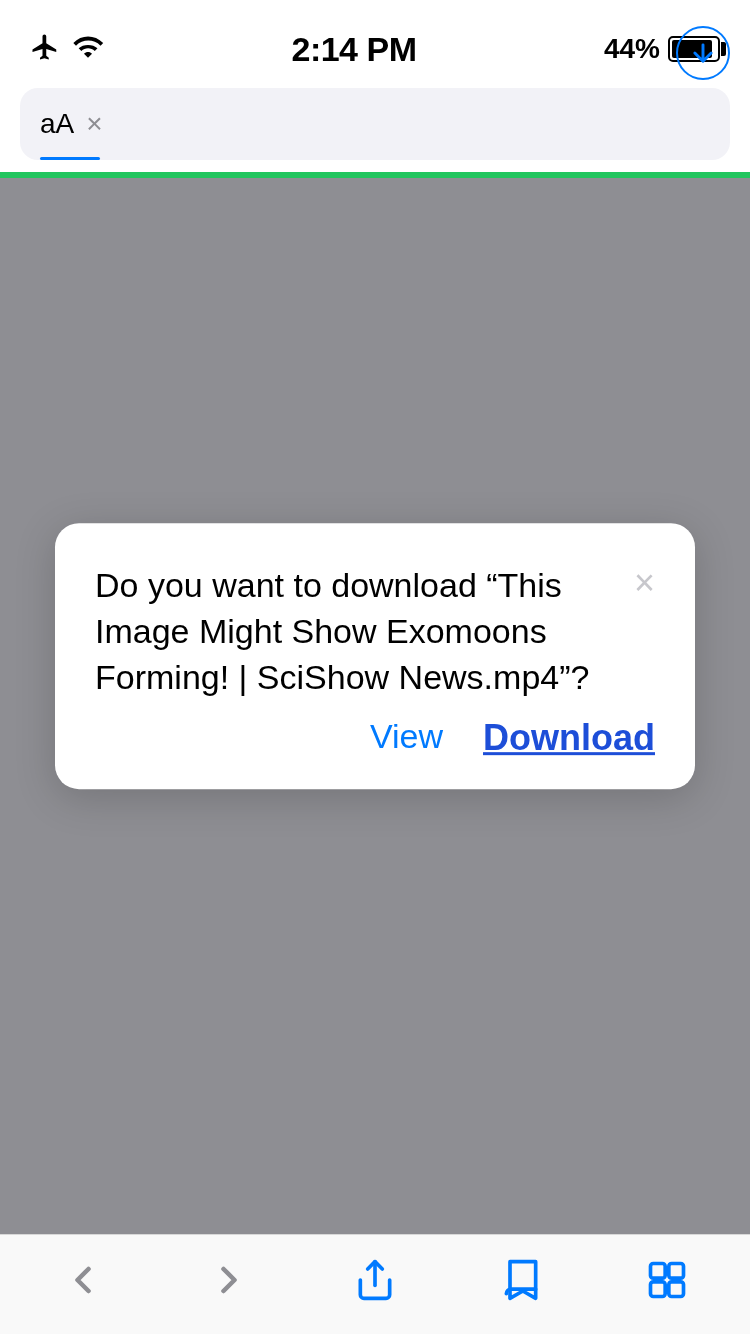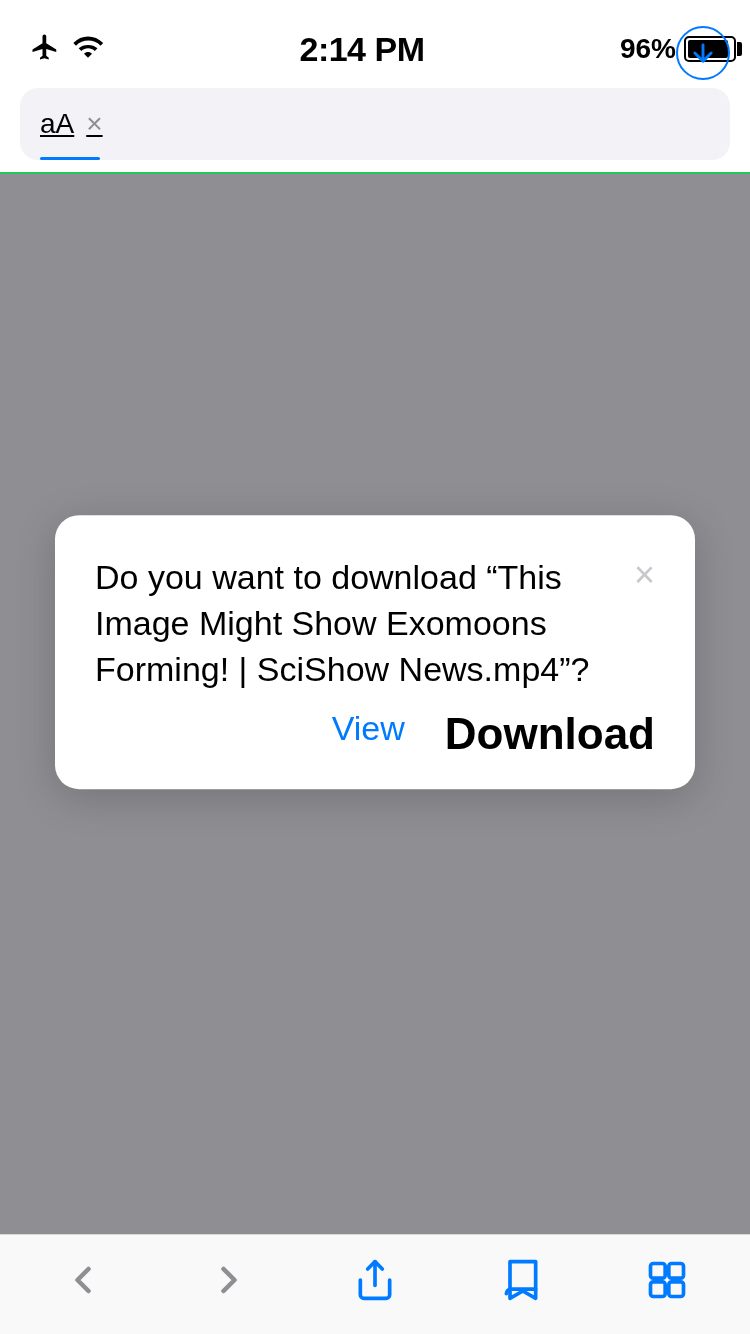--- a/index.html
+++ b/index.html
@@ -15,21 +15,21 @@
     }
 
     
     .status-bar {
       width: 100%;
       height: 88px;
       background: #fff;
       display: flex;
       align-items: center;
       justify-content: space-between;
-      padding: 20px 14px 10px 30px;
+      padding: 20px 30px 10px 30px;
     }
 
     .status-left {
       display: flex;
       align-items: center;
       gap: 12px;
     }
 
     .status-center {
       font-size: 34px;
@@ -80,22 +80,21 @@
       height: 100%;
       width: 90%;
       border-radius: 2px;
     }
 
     
     .address-bar-container {
       width: 100%;
       background: #fff;
       padding: 0 20px 12px 20px;
-      border-bottom: 2px solid #22c55e;
-      text-decoration: underline;
+      border-bottom: 6px solid #22c55e;
     }
 
     .address-bar {
       width: 100%;
       height: 72px;
       background: #f2f2f7;
       border-radius: 18px;
       display: flex;
       align-items: center;
       padding: 0 20px;
@@ -192,24 +191,25 @@
     }
 
     .dialog-btn-view {
       font-size: 34px;
       color: #007AFF;
       cursor: pointer;
       font-weight: 400;
     }
 
     .dialog-btn-download {
-      font-size: 44px;
-      color: #000000;
+      font-size: 36px;
+      color: #1d4ed8;
       cursor: pointer;
       font-weight: 700;
+      text-decoration: underline;
     }
 
     
     .tab-bar {
       position: absolute;
       bottom: 0;
       left: 0;
       width: 100%;
       height: 100px;
       background: #f9f9f9;
@@ -249,21 +249,21 @@
     <span>
       <svg viewBox="0 0 24 24" width="32" height="32" fill="#000">
         <path d="M1 9l2 2c5.1-5.1 13.3-5.1 18.4 0l2-2C16.9 2.5 7.1 2.5 1 9zm8 8l3 3 3-3c-1.6-1.6-4.3-1.6-6 0zm-4-4l2 2c2.8-2.8 7.3-2.8 10.1 0l2-2C15.7 9.6 8.3 9.6 5 13z"></path>
       </svg>
     </span>
   </div>
 
   <div class="status-center">2:14 PM</div>
 
   <div class="status-right">
-    <span class="battery-percent">96%</span>
+    <span class="battery-percent">44%</span>
     <div class="battery-icon">
       <div class="battery-fill"></div>
     </div>
   </div>
 </div>
 
 <div class="address-bar-container">
   <div class="address-bar">
     <span class="aa-text">aA</span>
     <div class="url-underline-tab"></div>

